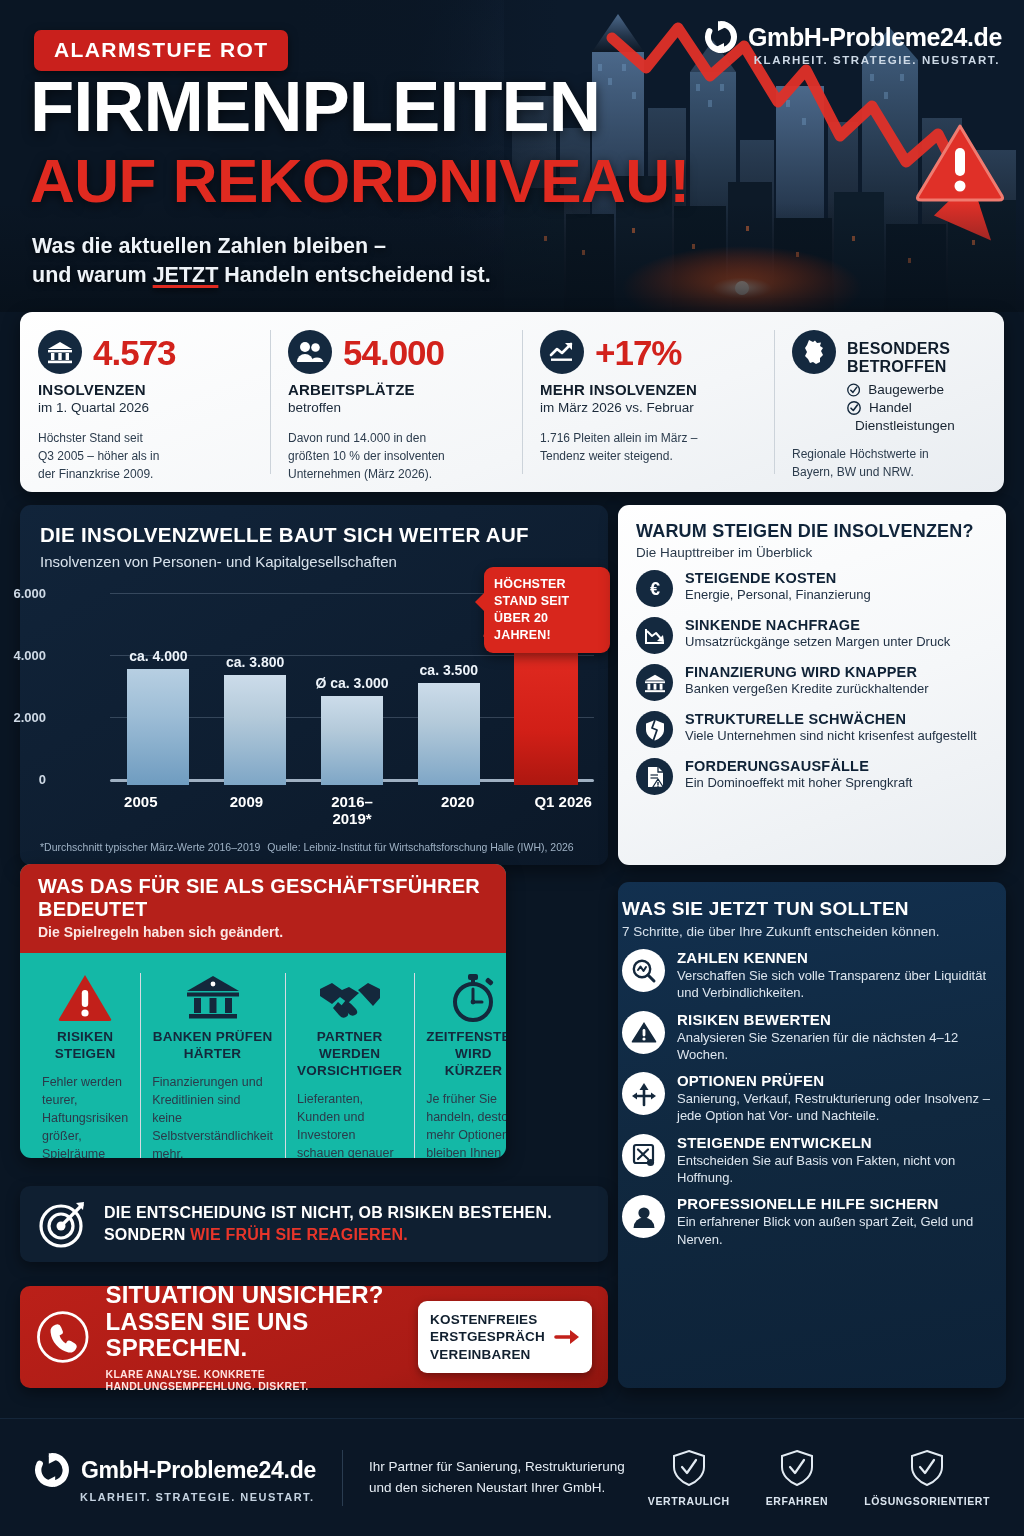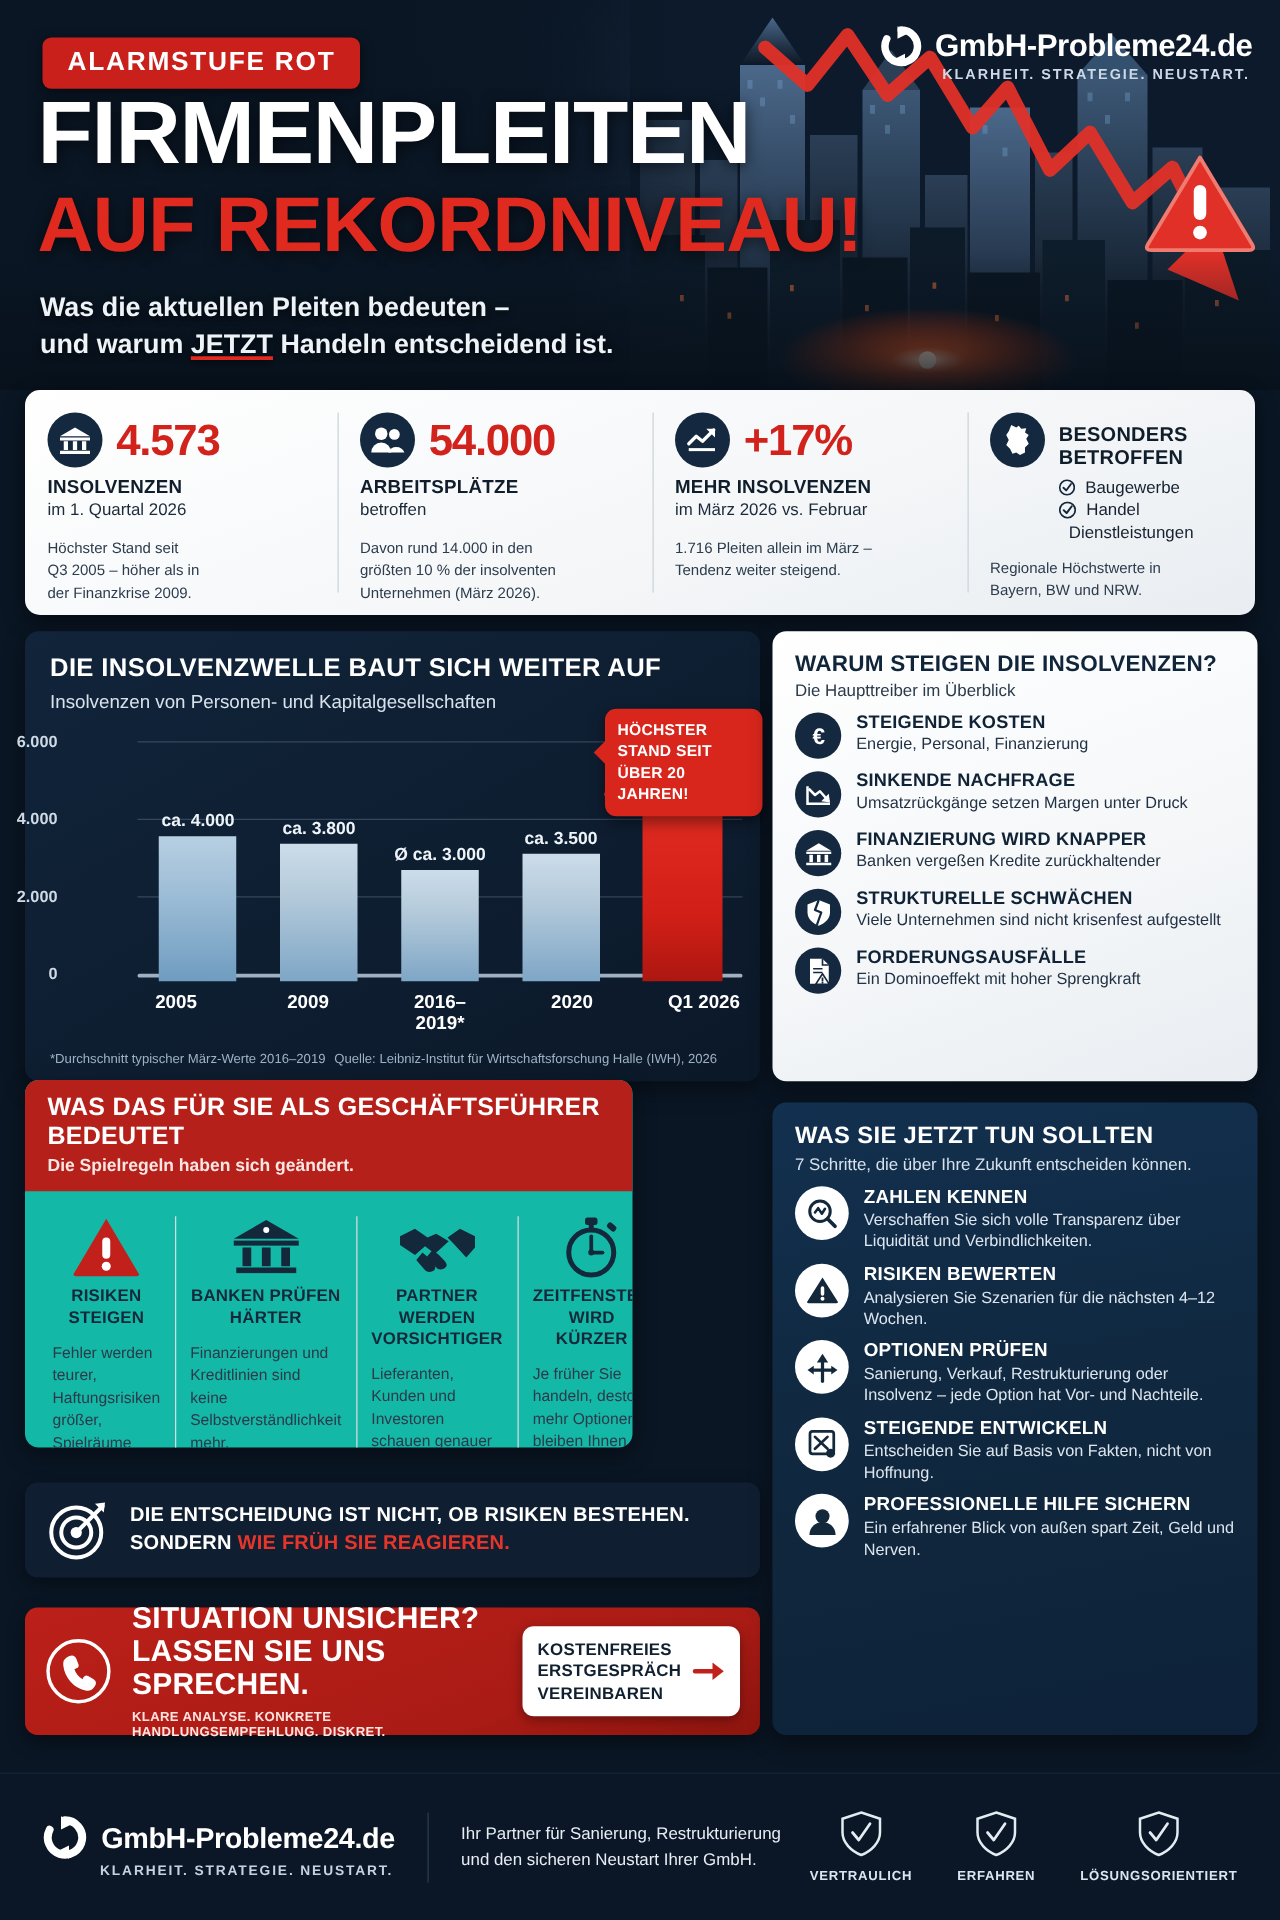--- a/index.html
+++ b/index.html
@@ -126,21 +126,21 @@
     box-shadow:0 5px 14px rgba(0,0,0,.4); }
   .cta-main h3{ font-size:24px; font-weight:bold; line-height:1.12; letter-spacing:.2px; }
   .cta-main .fine{ font-size:10.5px; font-weight:bold; letter-spacing:.3px; margin-top:6px; color:#ffe3e0; }
   .cta-btn{ margin-left:auto; background:#fff; color:#111; border-radius:9px; padding:10px 12px;
     display:flex; align-items:center; gap:9px; box-shadow:0 3px 9px rgba(0,0,0,.35); }
   .cta-btn .lbl{ font-size:13.5px; font-weight:bold; line-height:1.28; letter-spacing:.2px; color:#11202f; }
 
   
   .steps{ position:absolute; left:618px; top:882px; width:388px; height:506px;
     background:linear-gradient(170deg,#12304f 0%,#10283f 50%,#0d2238 100%);
-    border-radius:11px; box-shadow:0 6px 18px rgba(0,0,0,.45); padding:16px 18px; }
+    border-radius:11px; box-shadow:0 6px 18px rgba(0,0,0,.45); padding:16px 4px; }
   .steps h3{ font-size:19px; font-weight:bold; letter-spacing:.3px; color:#fff; }
   .steps .ss{ font-size:13.5px; color:#d6e1ec; margin-top:4px; margin-bottom:10px; }
   .sitem{ display:flex; gap:12px; align-items:flex-start; margin-bottom:9px; }
   .sic{ width:43px; height:43px; border-radius:50%; background:#ffffff; flex:0 0 auto;
         display:flex; align-items:center; justify-content:center; }
   .stitle{ font-size:15px; font-weight:bold; color:#fff; letter-spacing:.2px; }
   .sdesc{ font-size:13px; color:#dde6ef; margin-top:1px; line-height:1.33; }
 
   
   .footer{ position:absolute; left:0; top:1418px; width:1024px; height:118px; background:#0b1726;
@@ -254,21 +254,21 @@
       <circle cx="46" cy="64" r="5.5" fill="#ffffff"></circle>
     </svg>
 
     <div class="hero-fade"></div>
     <div class="hero-vign"></div>
 
     <div class="alarm">ALARMSTUFE ROT</div>
     <div class="h1">FIRMENPLEITEN</div>
     <div class="h2">AUF REKORDNIVEAU!</div>
     <div class="sub">
-      <div>Was die aktuellen Pleiten bedeuten –</div>
+      <div>Was die aktuellen Zahlen bleiben –</div>
       <div>
         <span>und warum </span><u>JETZT</u><span> Handeln entscheidend ist.</span>
       </div>
     </div>
 
     <div class="logo-hero">
       <svg class="logo-mark" viewBox="0 0 34 34">
         <path d="M17 4 a13 13 0 1 1 -11.6 7.1" fill="none" stroke="#ffffff" stroke-width="6" stroke-linecap="round"></path>
         <polygon points="14,1 24,6 14,11" fill="#ffffff"></polygon>
         <polygon points="20,33 10,28 20,23" fill="#ffffff"></polygon>

